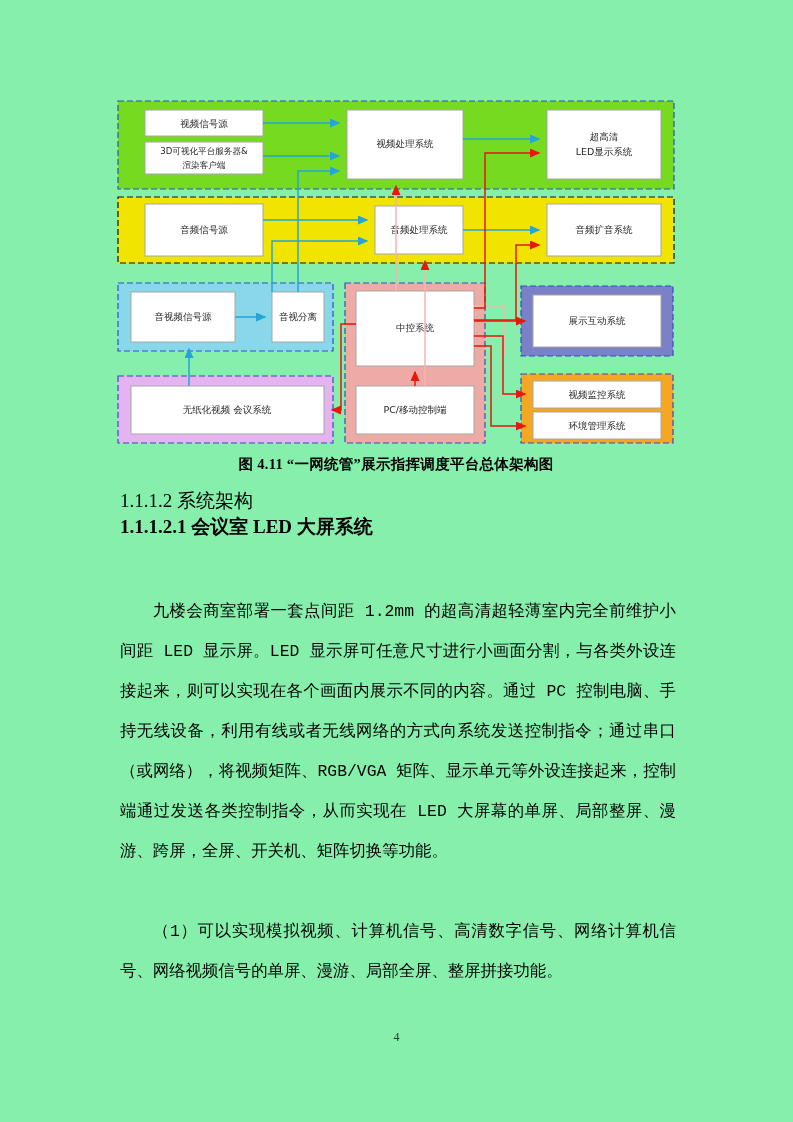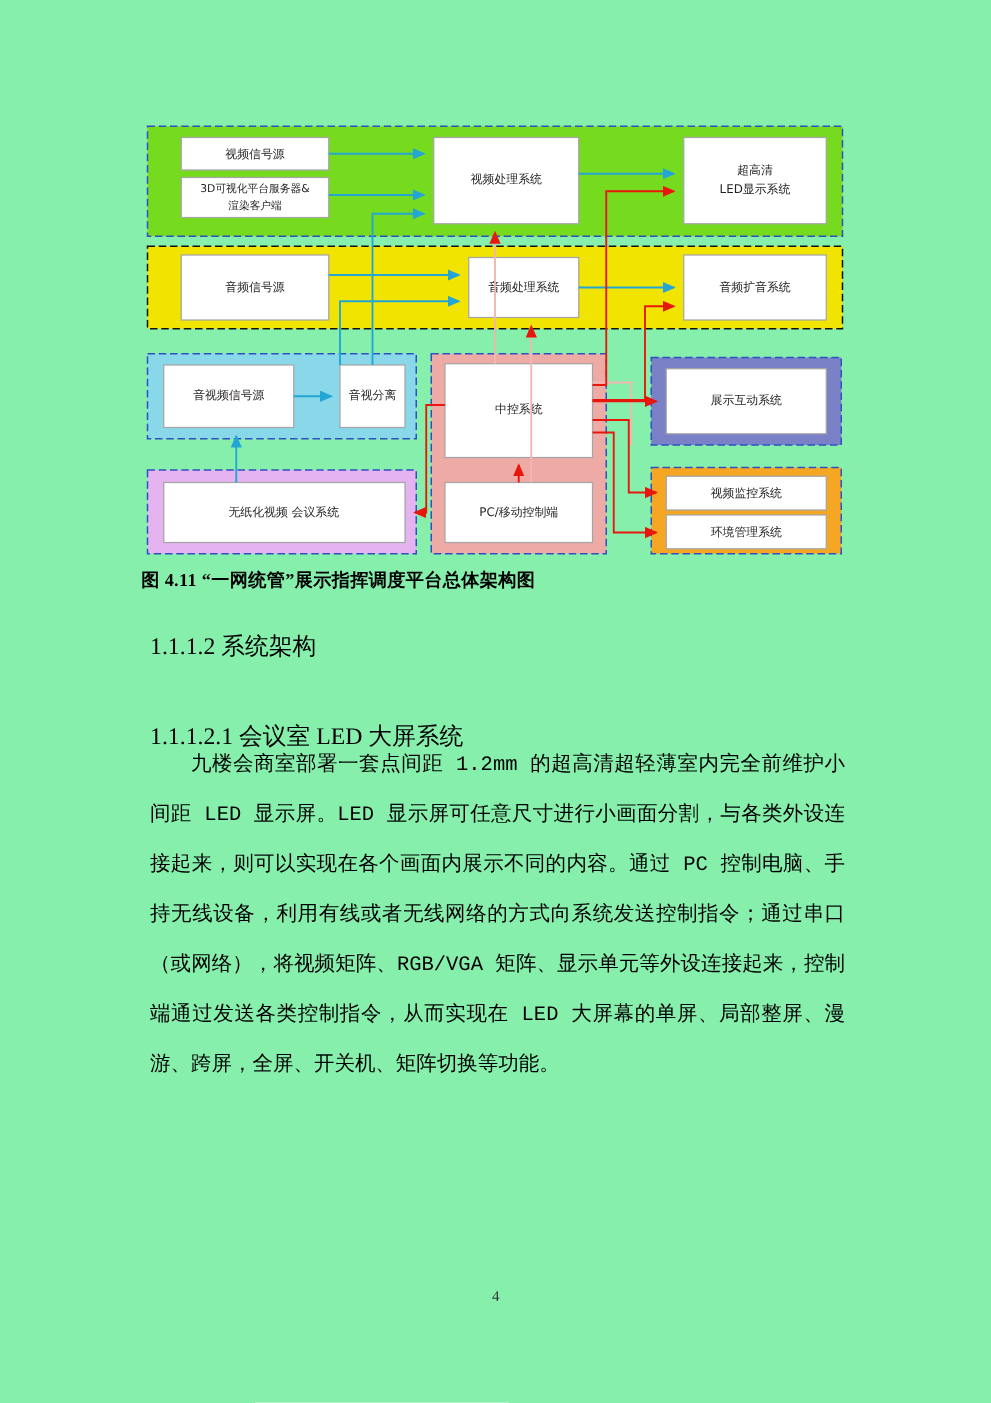--- a/index.html
+++ b/index.html
@@ -49,38 +49,39 @@
     text-anchor: middle;
     dominant-baseline: middle;
   }
 
   
   .caption {
     position: absolute;
     left: 113px;
     top: 455px;
     width: 566px;
+    text-align: center;
     font-family: "Liberation Serif", serif;
     font-weight: bold;
     font-size: 14.5px;
     letter-spacing: 0.3px;
     color: #000;
   }
 
   
   .h-lvl4 {
     position: absolute;
     left: 120px;
     font-family: "Liberation Serif", serif;
     font-size: 19px;
     color: #000;
     white-space: nowrap;
   }
-  #heading-system-arch { top: 504px; }
-  #heading-led-screen  { top: 576px; }
+  #heading-system-arch { top: 488px; }
+  #heading-led-screen  { top: 514px; font-weight: bold; }
 
   
   .body-para {
     position: absolute;
     left: 120px;
     width: 556px;
     font-family: Liberation Mono, monospace;
     font-size: 16.4px;
     line-height: 40px;
     text-align: justify;
@@ -233,16 +234,17 @@
   </div>
 
   <div class="caption">图  4.11 “一网统管”展示指挥调度平台总体架构图</div>
 
   <div class="h-lvl4" id="heading-system-arch">1.1.1.2 系统架构</div>
 
   <div class="h-lvl4" id="heading-led-screen">1.1.1.2.1 会议室 LED 大屏系统</div>
 
   <div class="body-para" id="para-1">九楼会商室部署一套点间距 1.2mm 的超高清超轻薄室内完全前维护小间距 LED 显示屏。LED 显示屏可任意尺寸进行小画面分割，与各类外设连接起来，则可以实现在各个画面内展示不同的内容。通过 PC 控制电脑、手持无线设备，利用有线或者无线网络的方式向系统发送控制指令；通过串口（或网络），将视频矩阵、RGB/VGA 矩阵、显示单元等外设连接起来，控制端通过发送各类控制指令，从而实现在 LED 大屏幕的单屏、局部整屏、漫游、跨屏，全屏、开关机、矩阵切换等功能。</div>
 
+  <div class="body-para" id="para-2">（1）可以实现模拟视频、计算机信号、高清数字信号、网络计算机信号、网络视频信号的单屏、漫游、局部全屏、整屏拼接功能。</div>
 
   <div class="page-number">4</div>
 
 </div>
 
 </body></html>

